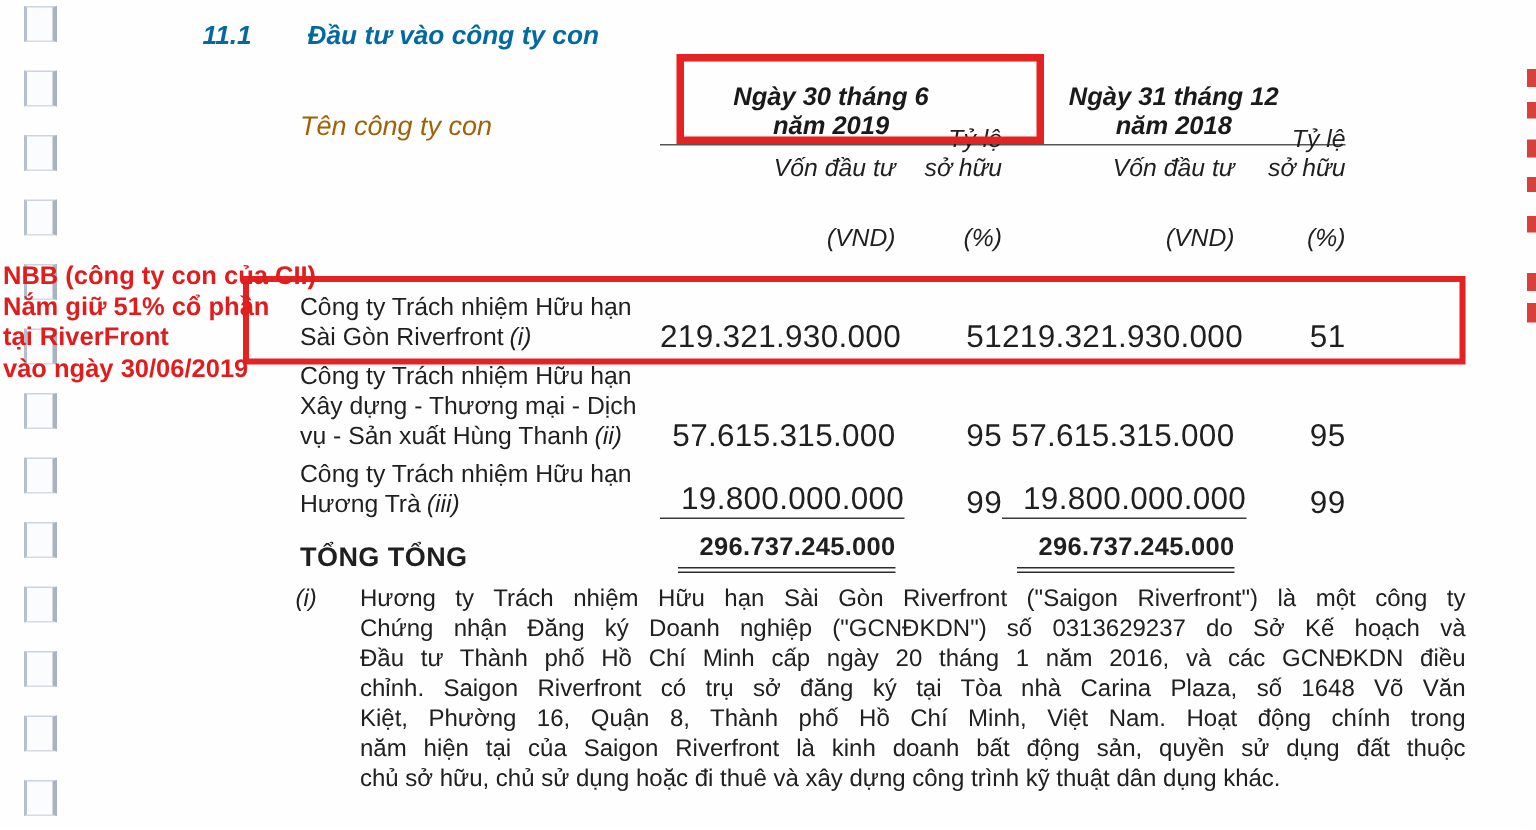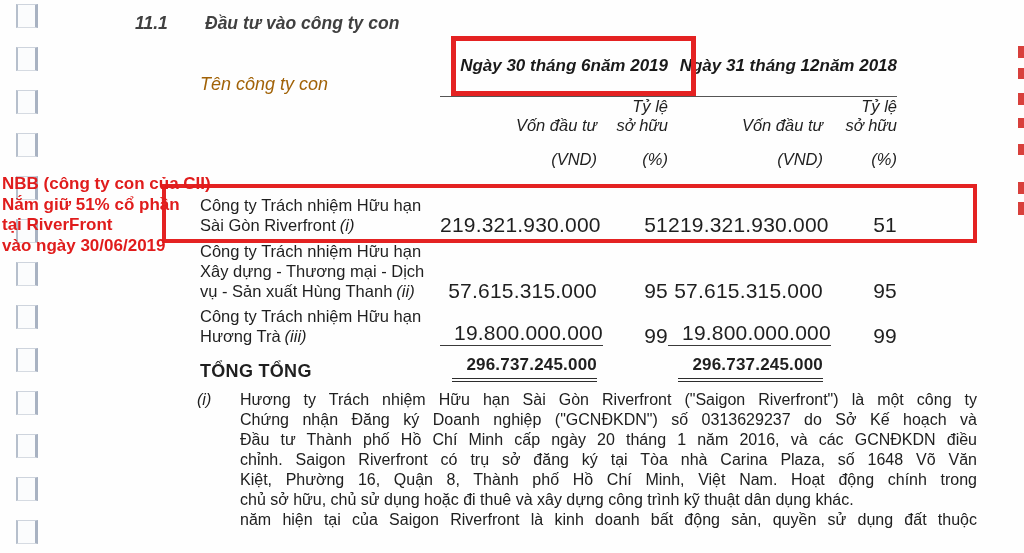--- a/index.html
+++ b/index.html
@@ -17,36 +17,36 @@
   .holes { position: absolute; left: 16px; top: 0; width: 24px; height: 553px; }
   .hole {
     position: absolute; left: 0; width: 22px; height: 24px;
     background: #fbfcfd;
     border-top: 1px solid #ced4dd;
     border-bottom: 1px solid #d6dbe2;
     border-left: 2px solid #b6bfcc;
     border-right: 3px solid #a8b2c2;
   }
   
-  .sec-title { position: absolute; top: 13px; left: 135px; font-size: 17.5px; font-weight: 700; font-style: italic; color: #404040; white-space: nowrap; }
+  .sec-title { position: absolute; top: 13px; left: 135px; font-size: 17.5px; font-weight: 700; font-style: italic; color: #0369a1; white-space: nowrap; }
   .sec-title .num { display: inline-block; width: 70px; }
   
   .invtable {
     position: absolute; left: 200px; top: 38px; width: 697px;
     display: grid;
     grid-template-columns: 240px 157px 71px 155px 74px;
     font-size: 16.5px; color: #1f1f1f;
   }
   .invtable > div { min-width: 0; }
-  .ghdr { height: 59px; display: flex; flex-direction: row; justify-content: flex-end; align-items: center; text-align: center; font-style: italic; font-weight: 600; font-size: 17px; line-height: 19px; border-bottom: 1.5px solid #555; padding-bottom: 3px; color: #1a1a1a; }
+  .ghdr { height: 59px; display: flex; flex-direction: column; justify-content: flex-end; align-items: center; text-align: center; font-style: italic; font-weight: 600; font-size: 17px; line-height: 19px; border-bottom: 1.5px solid #555; padding-bottom: 3px; color: #1a1a1a; }
   .g2019 { grid-column: 2 / span 2; }
   .g2018 { grid-column: 4 / span 2; }
   .name-hdr { grid-column: 1; height: 59px; display: flex; align-items: flex-end; font-style: italic; font-size: 18px; color: #a16207; padding-bottom: 2px; }
   .subhdr { height: 74px; display: flex; flex-direction: column; justify-content: flex-end; align-items: flex-end; font-style: italic; font-size: 16.5px; line-height: 19px; padding-bottom: 2px; text-align: right; }
-  .subhdr .unit { margin-top: 15px; }
+  .subhdr .unit { margin-top: 28px; }
   .spacer { grid-column: 1 / -1; height: 24px; }
   .rname { line-height: 20px; white-space: nowrap; }
   .rnum { text-align: right; align-self: end; line-height: 20px; font-size: 21px; letter-spacing: 0.2px; white-space: nowrap; }
   .rowgap { grid-column: 1 / -1; height: 6px; }
   .rowgap2 { grid-column: 1 / -1; height: 5px; }
   .ref { font-style: italic; margin-left: 4px; }
   .uline { display: inline-block; border-bottom: 1.6px solid #3a3a3a; padding: 0 0 2px 14px; }
   .total-row { margin-top: 9px; }
   .tlabel { font-size: 18px; font-weight: 700; letter-spacing: 0.3px; align-self: end; white-space: nowrap; }
   .tnum { text-align: right; align-self: end; font-weight: 700; font-size: 17px; letter-spacing: 0.2px; white-space: nowrap; }
@@ -188,18 +188,18 @@
   </div>
 
   <div class="footnote">
     <div class="fmark">(i)</div>
     <div>
       <div class="fline">Hương ty Trách nhiệm Hữu hạn Sài Gòn Riverfront ("Saigon Riverfront") là một công ty</div>
       <div class="fline">Chứng nhận Đăng ký Doanh nghiệp ("GCNĐKDN") số 0313629237 do Sở Kế hoạch và</div>
       <div class="fline">Đầu tư Thành phố Hồ Chí Minh cấp ngày 20 tháng 1 năm 2016, và các GCNĐKDN điều</div>
       <div class="fline">chỉnh. Saigon Riverfront có trụ sở đăng ký tại Tòa nhà Carina Plaza, số 1648 Võ Văn</div>
       <div class="fline">Kiệt, Phường 16, Quận 8, Thành phố Hồ Chí Minh, Việt Nam. Hoạt động chính trong</div>
+      <div class="fline">năm hiện tại của Saigon Riverfront là kinh doanh bất động sản, quyền sử dụng đất thuộc</div>
       <div class="fline last">chủ sở hữu, chủ sử dụng hoặc đi thuê và xây dựng công trình kỹ thuật dân dụng khác.</div>
-      <div class="fline">năm hiện tại của Saigon Riverfront là kinh doanh bất động sản, quyền sử dụng đất thuộc</div>
     </div>
   </div>
 
 </div>
 
 </body></html>

